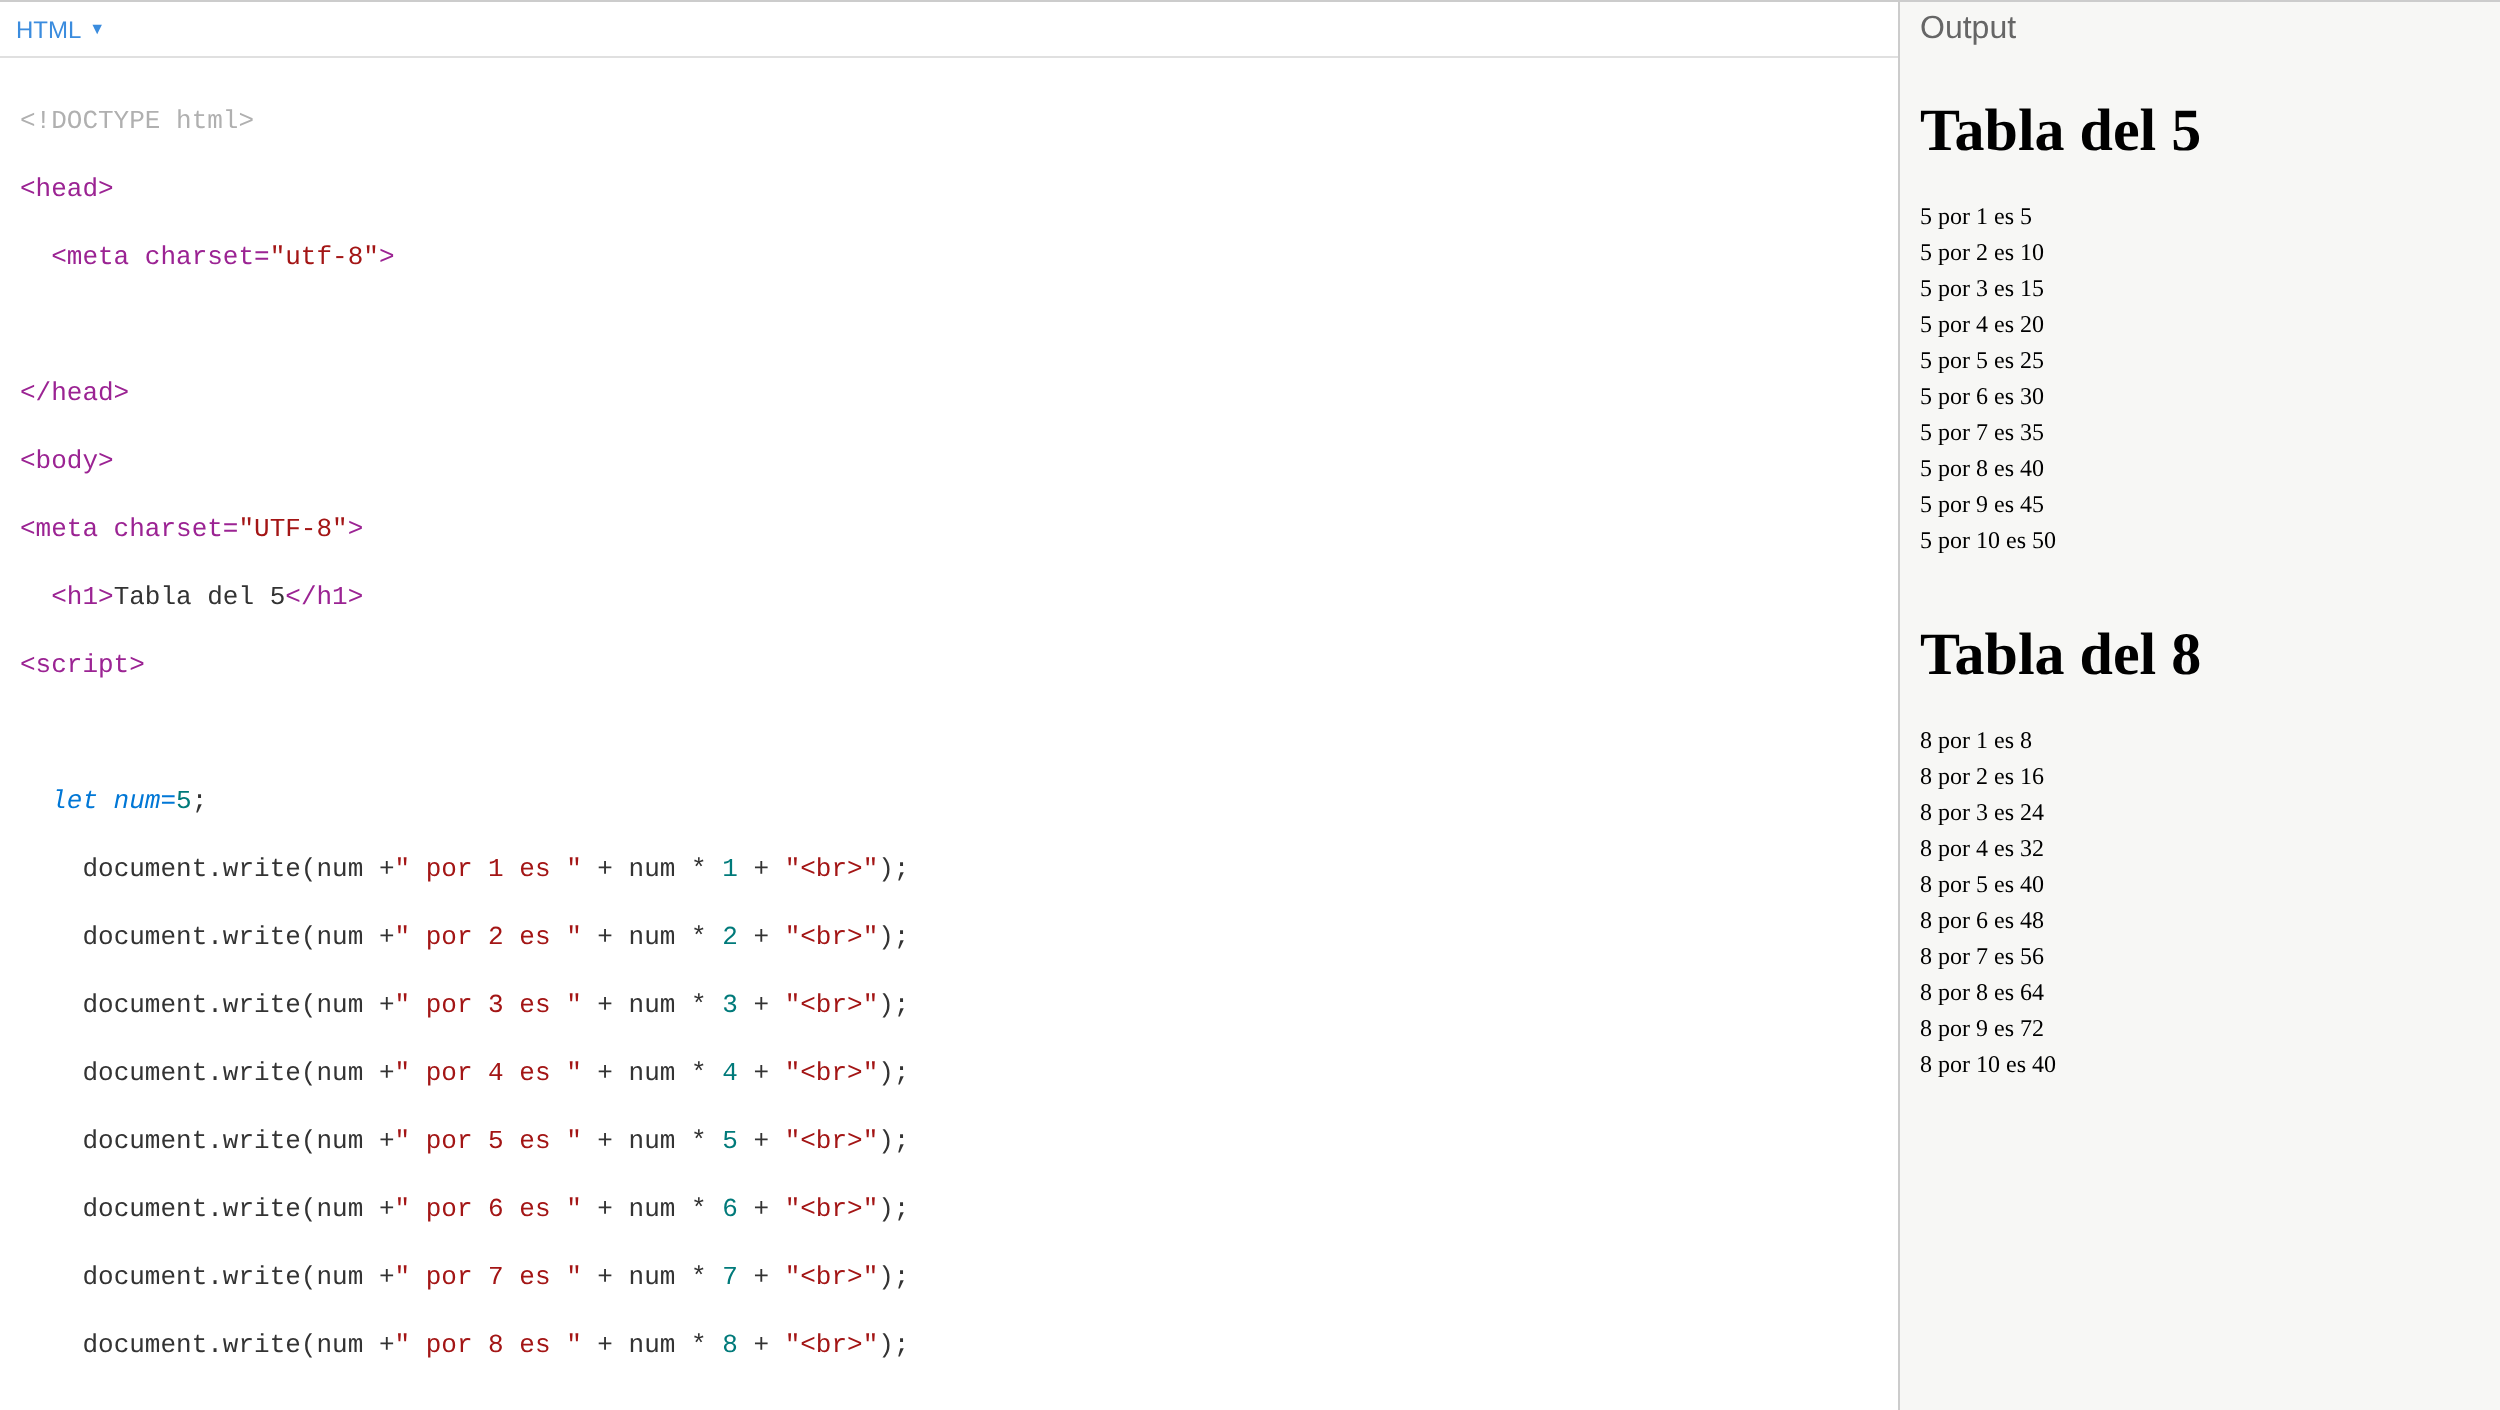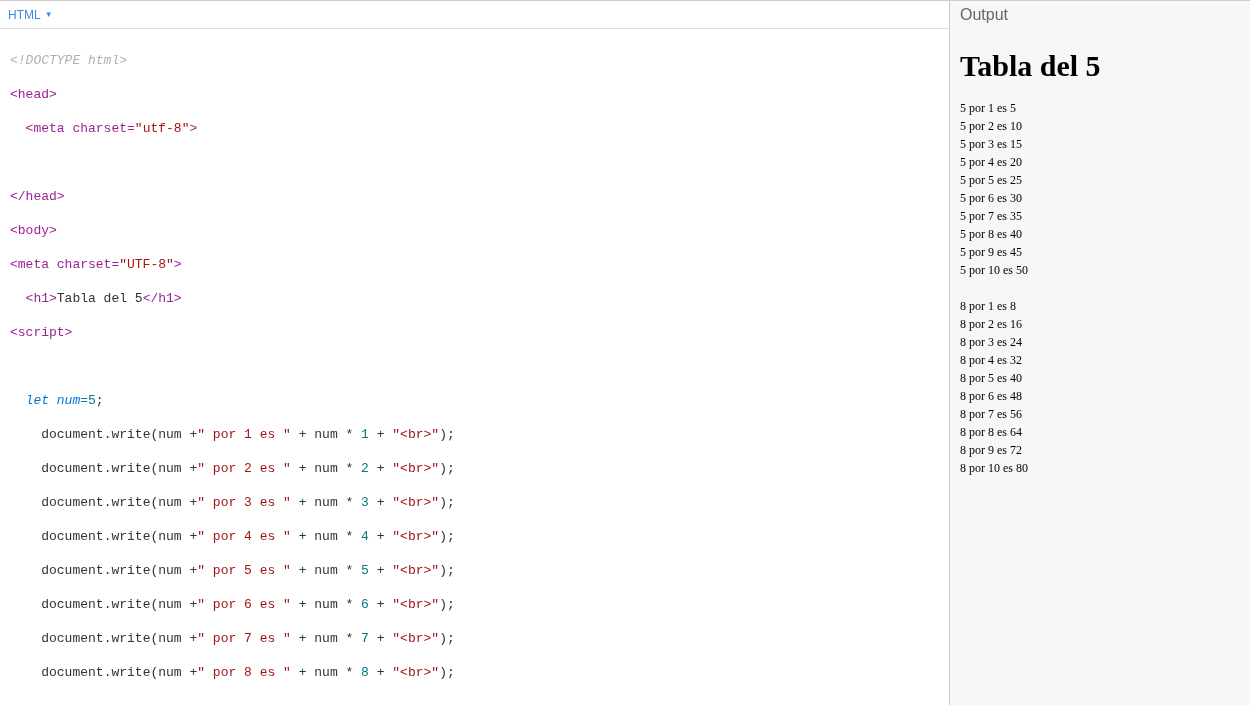--- a/index.html
+++ b/index.html
@@ -44,21 +44,21 @@
     flex: 1;
     overflow: auto;
     font-family: Consolas, 'Courier New', monospace;
     font-size: 13px;
     line-height: 17px;
     padding: 6px 10px;
     white-space: pre;
     color: #333;
   }
   .code-area .line { display: block; min-height: 17px; }
-  .t-doctype { color: #b0b0b0; font-style: italic; }
+  .t-doctype { color: #b0b0b0; }
   .t-tag { color: #9b2393; }
   .t-str { color: #a31515; }
   .t-kw { color: #0077d6; font-style: italic; }
   .t-num { color: #007a7a; }
   .right-pane {
     width: 300px;
     background: #f7f7f5;
     display: flex;
     flex-direction: column;
   }
@@ -148,24 +148,25 @@
     <div class="tbl-line">5 por 2 es 10</div>
     <div class="tbl-line">5 por 3 es 15</div>
     <div class="tbl-line">5 por 4 es 20</div>
     <div class="tbl-line">5 por 5 es 25</div>
     <div class="tbl-line">5 por 6 es 30</div>
     <div class="tbl-line">5 por 7 es 35</div>
     <div class="tbl-line">5 por 8 es 40</div>
     <div class="tbl-line">5 por 9 es 45</div>
     <div class="tbl-line">5 por 10 es 50</div>
     <div class="gap"></div>
+    <h1>Tabla del 8</h1>
     <div class="tbl-line">8 por 1 es 8</div>
     <div class="tbl-line">8 por 2 es 16</div>
     <div class="tbl-line">8 por 3 es 24</div>
     <div class="tbl-line">8 por 4 es 32</div>
     <div class="tbl-line">8 por 5 es 40</div>
     <div class="tbl-line">8 por 6 es 48</div>
     <div class="tbl-line">8 por 7 es 56</div>
     <div class="tbl-line">8 por 8 es 64</div>
     <div class="tbl-line">8 por 9 es 72</div>
-    <div class="tbl-line">8 por 10 es 80</div>
+    <div class="tbl-line">8 por 10 es 40</div>
   </div>
 </div>
 
 </body></html>

